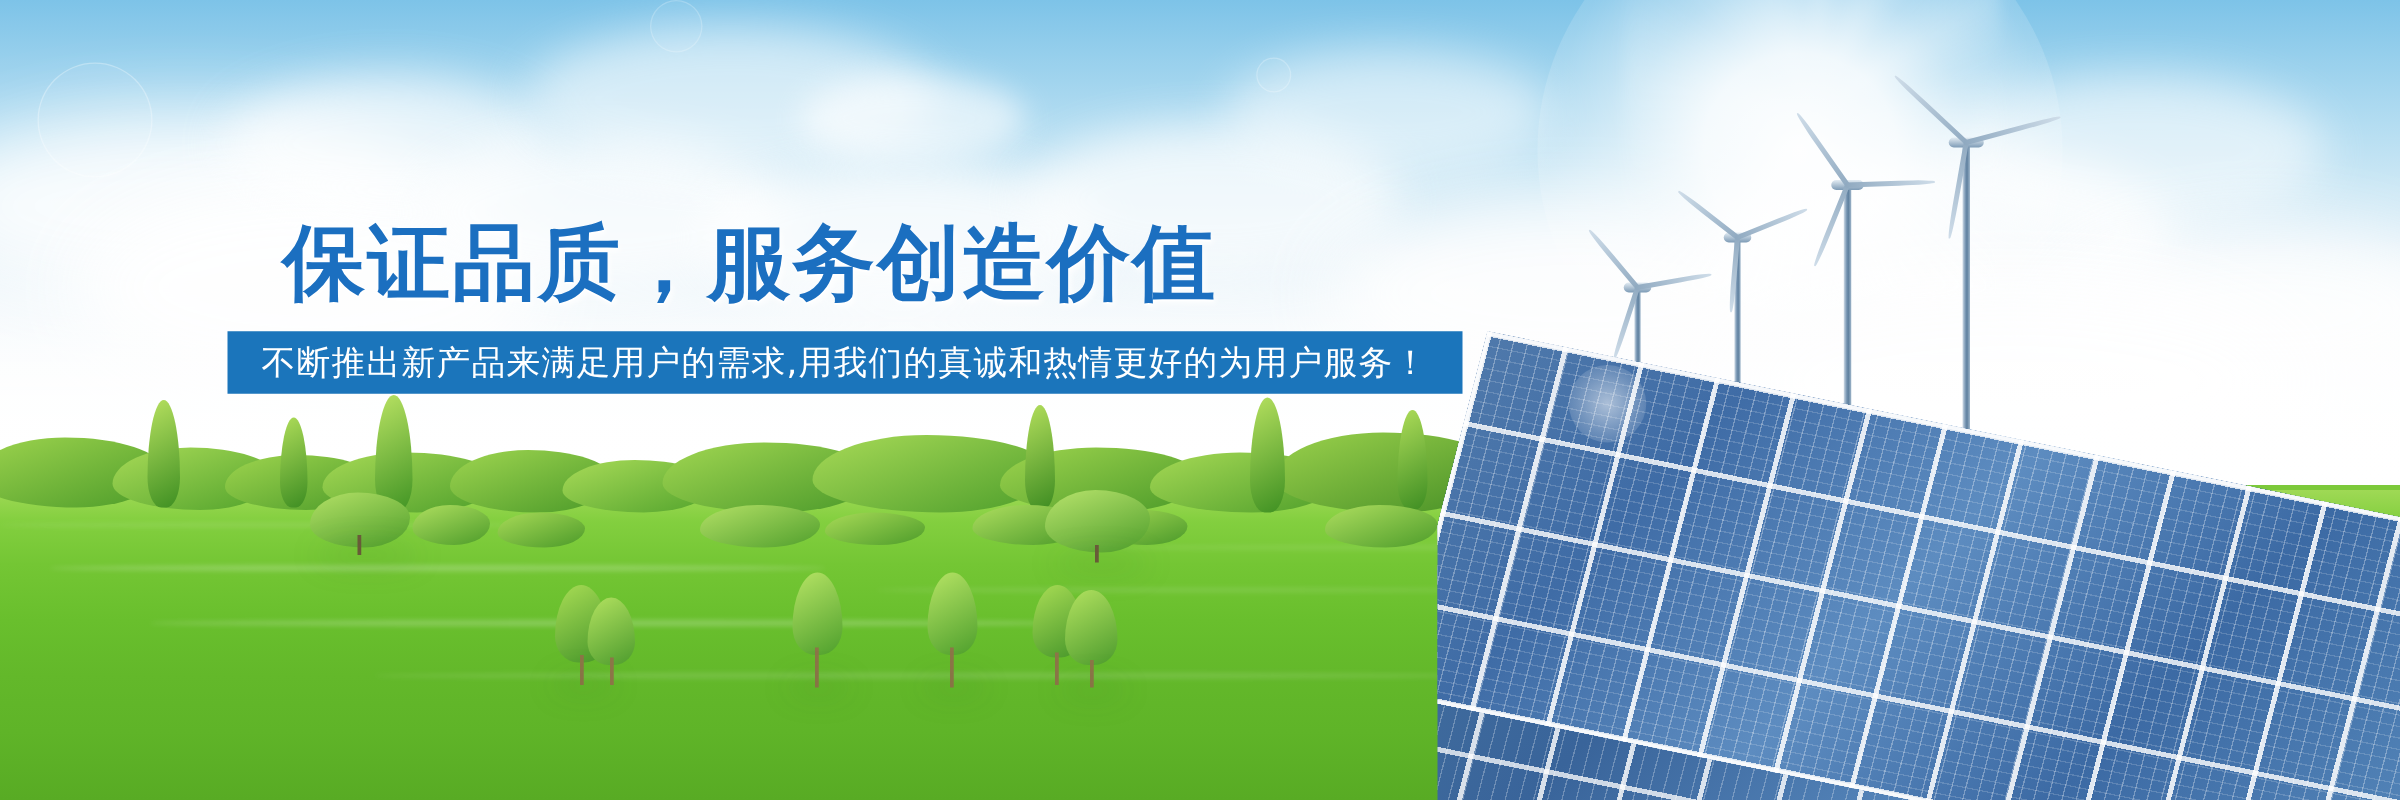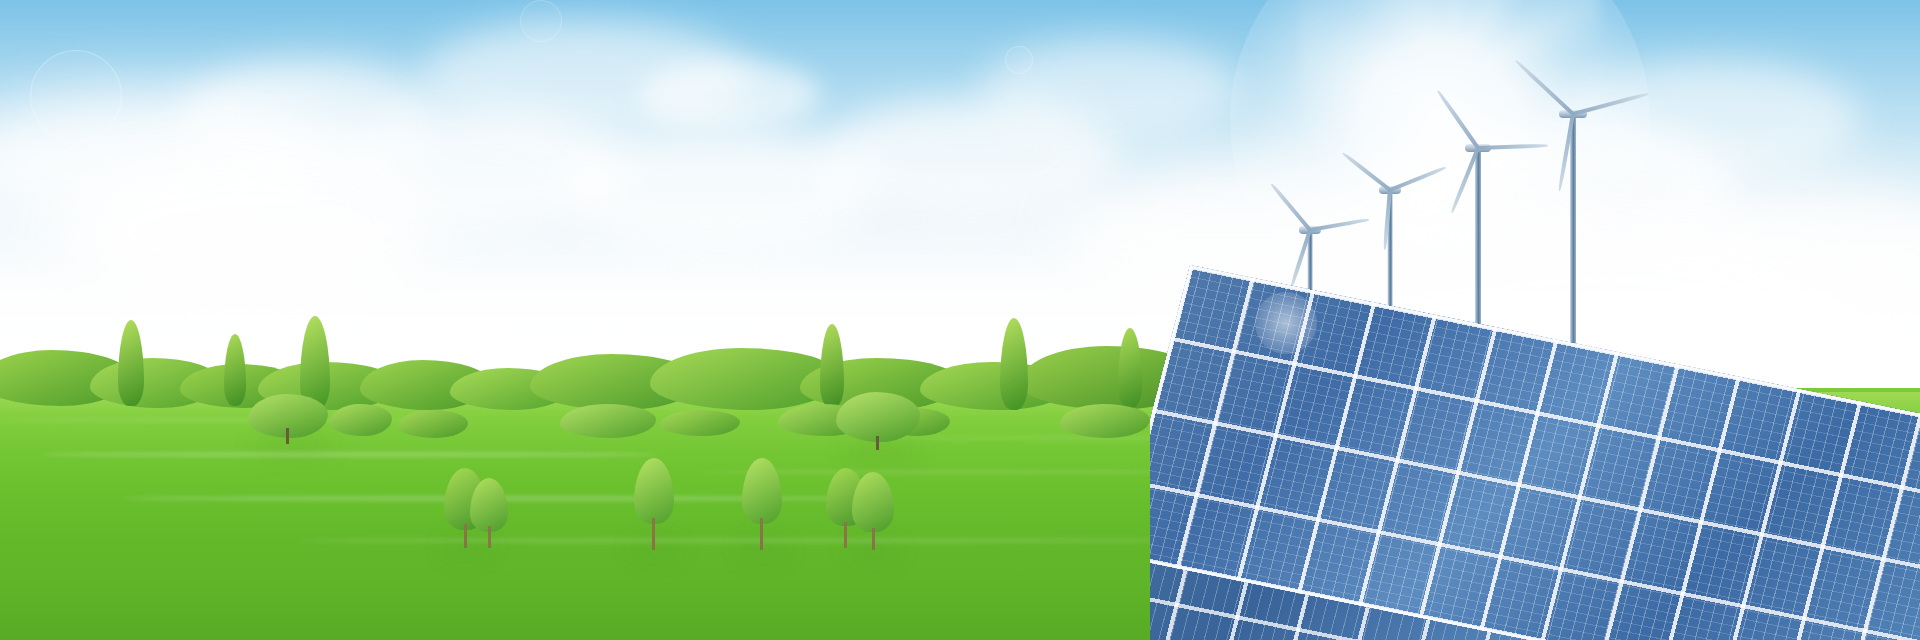--- a/index.html
+++ b/index.html
@@ -332,15 +332,19 @@
     <div class="stem" style="left:872px;top:528px;height:22px;"></div>
     <div class="shade" style="left:846px;top:546px;width:56px;height:12px;"></div>
   </div>
 
   <div class="solar">
     <div class="parray2"></div>
     <div class="parray"></div>
   </div>
   <div class="panelflare"></div>
 
-
+  <div class="headline">保证品质，服务创造价值</div>
+
+  <div class="subbar">
+    <span class="txt">不断推出新产品来满足用户的需求,用我们的真诚和热情更好的为用户服务！</span>
+  </div>
 
 </div>
 
 </body></html>

